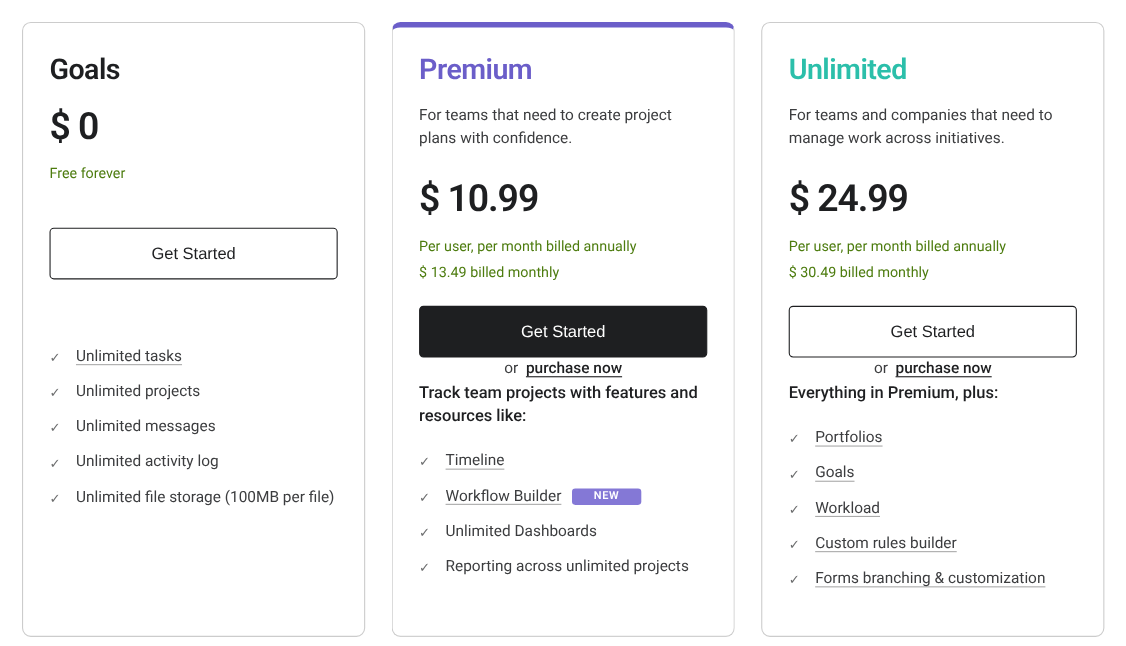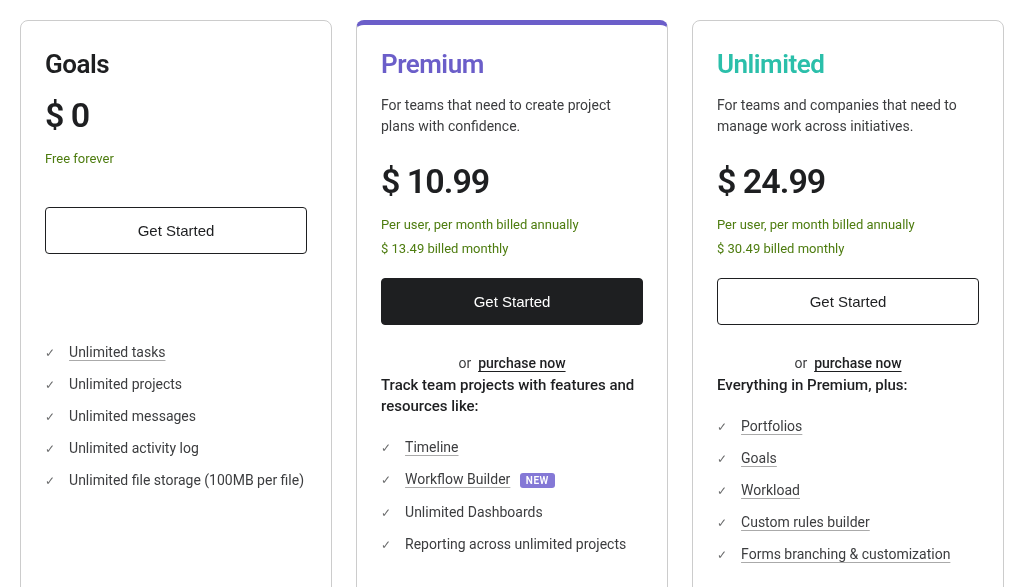--- a/index.html
+++ b/index.html
@@ -59,21 +59,21 @@
       min-height: 38px;
       margin-bottom: 20px;
     }
     .cta-button {
       width: 100%;
       padding: 14px 12px;
       font-size: 15px;
       font-weight: 500;
       border-radius: 4px;
       cursor: pointer;
-      margin-bottom: 30px;
+      margin-bottom: 2px;
     }
     .cta-button.outline {
       background: #fff;
       border: 1px solid #1e1f21;
       color: #1e1f21;
     }
     .cta-button.solid {
       background: #1e1f21;
       border: 1px solid #1e1f21;
       color: #fff;
@@ -120,21 +120,21 @@
       text-decoration: underline;
       text-underline-offset: 3px;
       text-decoration-color: #aaa;
     }
     .new-badge {
       display: inline-block;
       background: #8478d6;
       color: #fff;
       font-size: 10px;
       font-weight: 600;
-      padding: 2px 6px;
+      padding: 2px 20px;
       border-radius: 3px;
       margin-left: 6px;
       vertical-align: middle;
       letter-spacing: 0.5px;
     }
   </style>
 </head>
 <body>
 
 <div class="pricing-grid">

